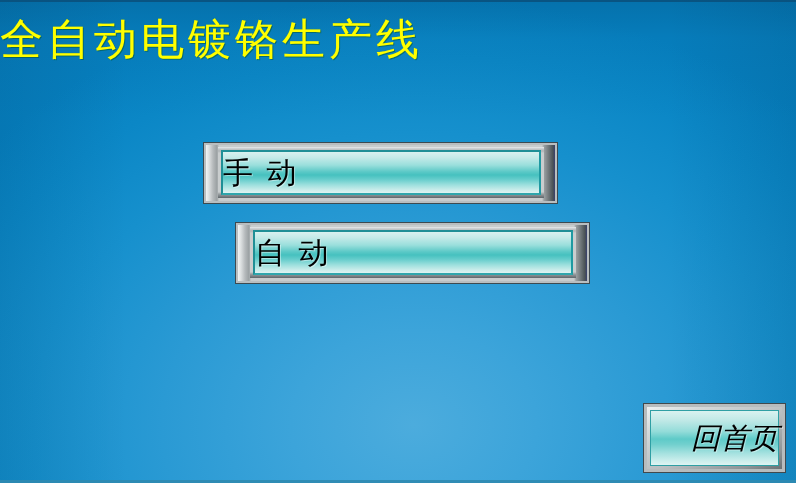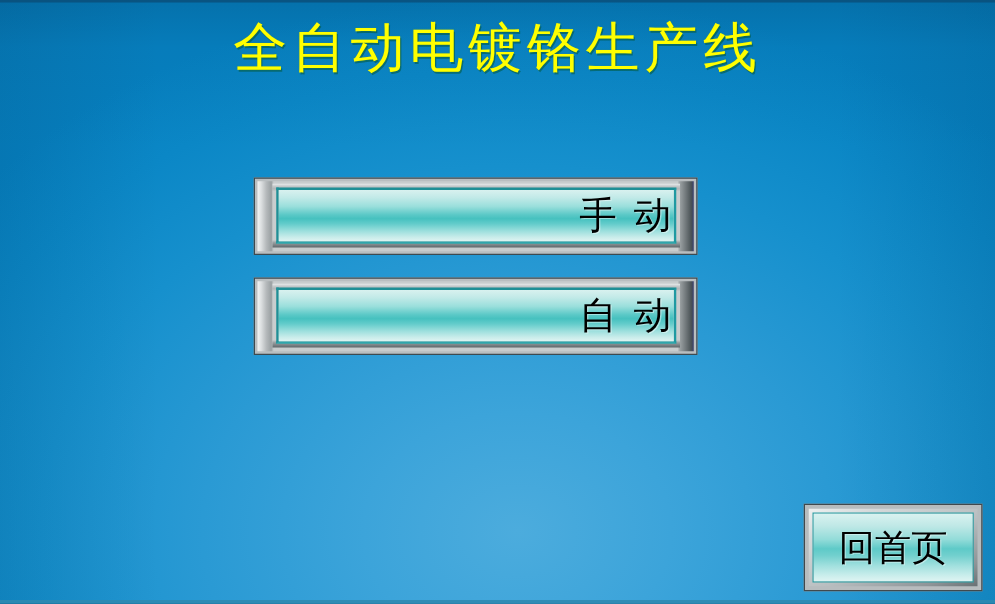--- a/index.html
+++ b/index.html
@@ -58,21 +58,21 @@
     background: #2f8ab0;
     opacity: .9;
   }
 
   
   #title {
     position: absolute;
     left: 0;
     top: 11px;
     width: 796px;
-    text-align: center;
+    text-align: left;
     font-family: "DejaVu Serif", "Liberation Serif", serif;
     font-size: 43px;
     line-height: 56px;
     letter-spacing: 4px;
     color: #ffff00;
     white-space: nowrap;
     text-shadow:
       1px 1px 0 rgba(0,70,0,0.38),
       0 0 1px rgba(120,160,0,0.5);
   }
@@ -129,21 +129,21 @@
     border-right-color: #1f9aa2;
     border-bottom-color: #2fa6ac;
     background: #7fd0d0;
   }
   .menu-btn .face {
     width: 100%;
     height: 100%;
     box-sizing: border-box;
     display: flex;
     align-items: center;
-    justify-content: flex-end;
+    justify-content: flex-start;
     background: linear-gradient(to bottom,
       #d8f1ef 0%,
       #c3eae8 14%,
       #9adfdc 32%,
       #5cc9c7 48%,
       #46c1bf 56%,
       #63cccb 66%,
       #9cdfdd 80%,
       #c8ecea 92%,
       #dff4f2 100%);
@@ -152,21 +152,21 @@
     font-family: "DejaVu Serif", "Liberation Serif", serif;
     font-size: 30px;
     line-height: 34px;
     letter-spacing: 2px;
     color: #000000;
     white-space: nowrap;
     text-shadow: 1px 1px 0 rgba(255,255,255,0.45);
   }
 
   #btn-manual { top: 142px; }
-  #btn-auto   { top: 222px; }
+  #btn-auto   { top: 222px; margin-left: 32px; }
   #btn-param  { top: 303px; }
 
   
   #btn-home {
     position: absolute;
     left: 643px;
     top: 403px;
     width: 143px;
     height: 70px;
     box-sizing: border-box;
@@ -188,30 +188,31 @@
     box-sizing: border-box;
     border: 1px solid #2f9fa4;
     background: #8fd6d4;
   }
   #btn-home .face {
     width: 100%;
     height: 100%;
     box-sizing: border-box;
     display: flex;
     align-items: center;
-    justify-content: center;
+    justify-content: flex-end;
     background: linear-gradient(to bottom,
       #d9f2f0 0%,
       #bfe8e6 18%,
       #93dcd9 38%,
       #5ecac8 52%,
       #72d0ce 62%,
       #a4e1df 78%,
       #cbeeec 92%,
       #def4f2 100%);
+    font-style: italic;
   }
   #btn-home .label {
     font-family: "DejaVu Serif", "Liberation Serif", serif;
     font-size: 29px;
     line-height: 33px;
     letter-spacing: 0px;
     color: #000000;
     white-space: nowrap;
     text-shadow: 1px 1px 0 rgba(255,255,255,0.4);
   }

